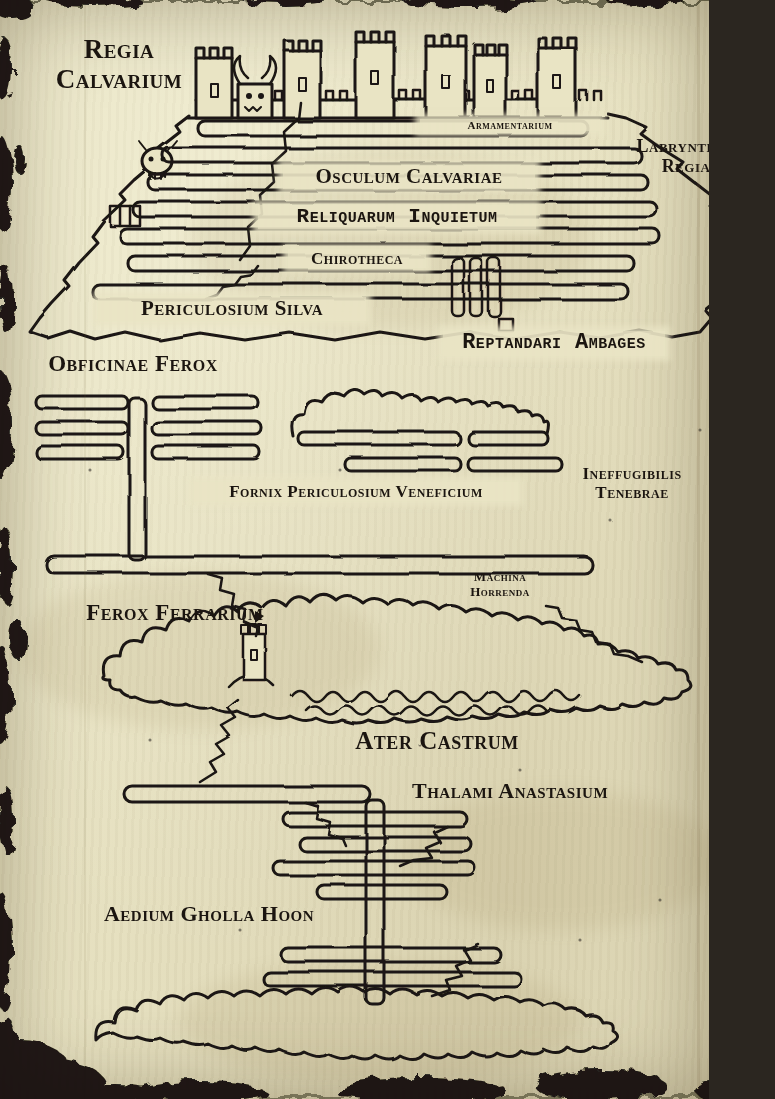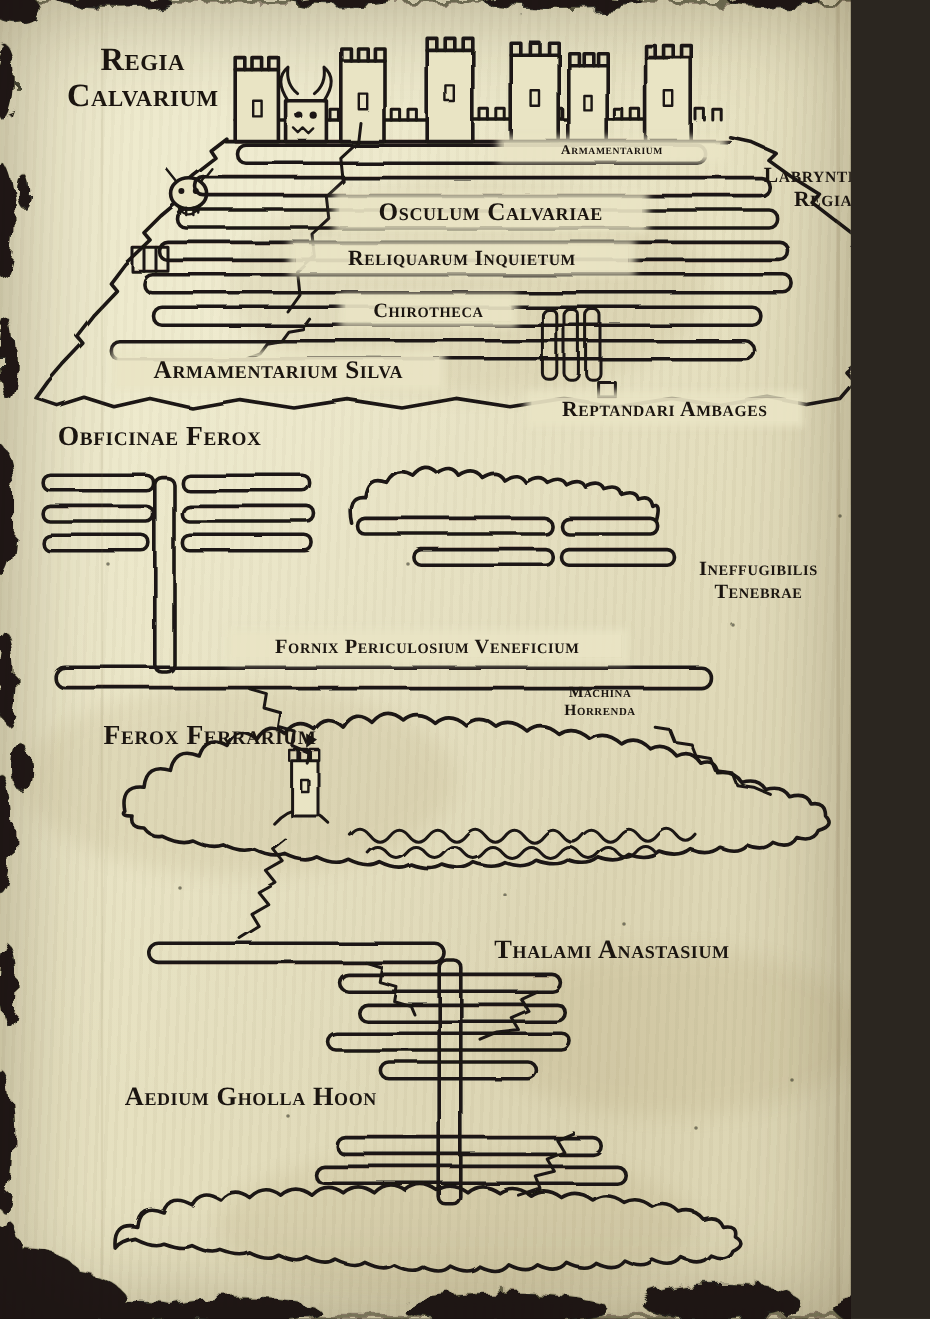--- a/index.html
+++ b/index.html
@@ -207,44 +207,45 @@
 
   <div class="lbl cut" style="left:420px;top:119px;width:180px;font-size:11px;">Armamentarium</div>
 
   <div class="lbl" style="left:616px;top:136px;width:140px;font-size:18px;">
     <div>Labrynthos</div>
     <div>Regia</div>
   </div>
 
   <div class="lbl cut" style="left:283px;top:165px;width:252px;font-size:21px;">Osculum Calvariae</div>
 
-  <div class="lbl cut" style="left:246px;top:205px;width:278px;font-size:18px;">Reliquarum Inquietum</div>
+  <div class="lbl cut" style="left:258px;top:205px;width:278px;font-size:21px;font-family:Liberation Mono, monospace;">Reliquarum Inquietum</div>
 
   <div class="lbl cut" style="left:288px;top:249px;width:138px;font-size:17px;">Chirotheca</div>
 
-  <div class="lbl cut" style="left:98px;top:297px;width:268px;font-size:21px;">Armamentarium Silva</div>
-
-  <div class="lbl cut" style="left:443px;top:331px;width:222px;font-size:18px;">Reptandari Ambages</div>
+  <div class="lbl cut" style="left:98px;top:297px;width:268px;font-size:21px;">Periculosium Silva</div>
+
+  <div class="lbl cut" style="left:443px;top:331px;width:222px;font-size:22px;font-family:Liberation Mono, monospace;">Reptandari Ambages</div>
 
   <div class="lbl" style="left:24px;top:351px;width:218px;font-size:23px;">Obficinae Ferox</div>
 
   <div class="lbl" style="left:562px;top:464px;width:140px;font-size:17px;">
     <div>Ineffugibilis</div>
     <div>Tenebrae</div>
   </div>
 
-  <div class="lbl cut" style="left:194px;top:529px;width:324px;font-size:17px;font-family:Liberation Serif, serif;">Fornix Periculosium Veneficium</div>
+  <div class="lbl cut" style="left:194px;top:482px;width:324px;font-size:17px;font-family:Liberation Serif, serif;">Fornix Periculosium Veneficium</div>
 
   <div class="lbl" style="left:448px;top:570px;width:104px;font-size:13px;">
     <div>Machina</div>
     <div>Horrenda</div>
   </div>
 
   <div class="lbl" style="left:58px;top:600px;width:234px;font-size:23px;">Ferox Ferrarium</div>
 
+  <div class="lbl" style="left:333px;top:727px;width:208px;font-size:25px;">Ater Castrum</div>
 
   <div class="lbl" style="left:78px;top:902px;width:262px;font-size:22px;">Aedium Gholla Hoon</div>
 
   <div class="lbl" style="left:373px;top:779px;width:274px;font-size:22px;">Thalami Anastasium</div>
 
   <div class="crease" style="left:697px;width:3px;background:rgba(110,95,55,.14)"></div>
   <div class="crease" style="left:84px;width:2px;background:rgba(110,95,55,.09)"></div>
 
   <svg id="blot-layer" width="775" height="1099" viewBox="0 0 775 1099">
     <defs>

